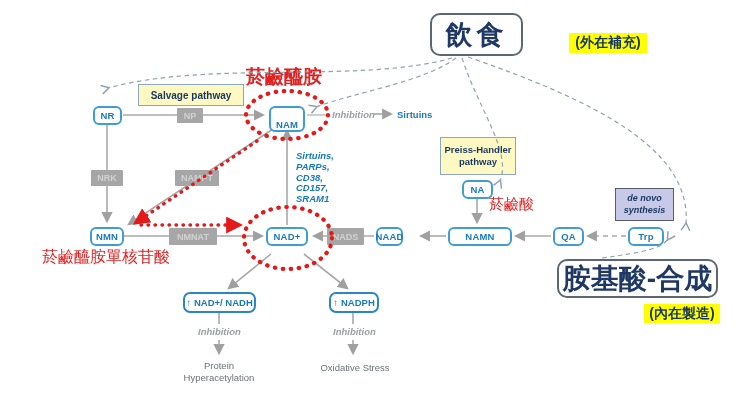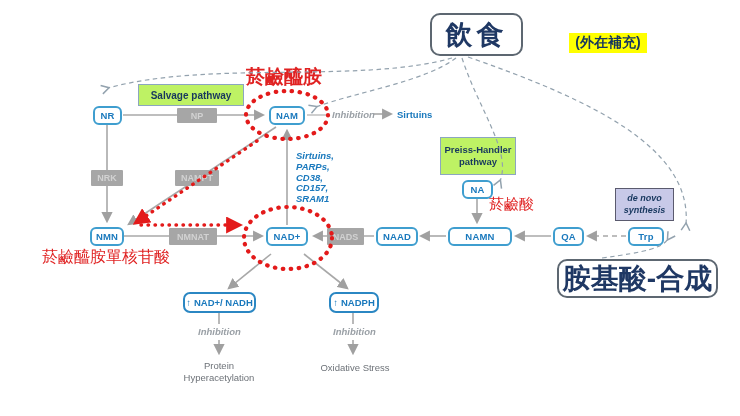--- a/index.html
+++ b/index.html
@@ -17,21 +17,21 @@
     font-weight:bold;font-size:9.5px;display:flex;align-items:center;justify-content:center;
     box-sizing:border-box;letter-spacing:.2px;
   }
   
   .enz{
     background:#a6a6a6;color:#d2d2d2;font-weight:bold;font-size:9px;
     display:flex;align-items:center;justify-content:center;box-sizing:border-box;border-radius:1px;
   }
   
   .panel{
-    background:#bef264;border:1px solid #8ca6c0;color:#17375e;font-weight:bold;
+    background:#fef9c3;border:1px solid #8ca6c0;color:#17375e;font-weight:bold;
     display:flex;flex-direction:column;align-items:center;justify-content:center;
     box-sizing:border-box;text-align:center;
   }
   .panel.denovo{background:#c8c9e8;border:1px solid #5a5a6e;font-style:italic;}
   
   .outcome{
     border:2px solid #2b87c3;border-radius:7px;background:#ffffff;color:#1a79bd;
     font-weight:bold;font-size:9.5px;display:flex;align-items:center;justify-content:center;
     gap:3px;box-sizing:border-box;
   }
@@ -89,46 +89,46 @@
     <span>pathway</span>
   </div>
   <div class="abs panel denovo" style="left:615px;top:188px;width:59px;height:33px;font-size:9px;line-height:1.3;">
     <span>de novo</span>
     <span>synthesis</span>
   </div>
 
   <div class="abs met" style="left:93px;top:106px;width:29px;height:19px;">
       <span>NR</span>
     </div>
-  <div class="abs met" style="left:269px;top:106px;width:36px;height:19px;">
+  <div class="abs met" style="left:269px;top:106px;width:36px;height:26px;align-items:flex-end;">
       <span>NAM</span>
     </div>
   <div class="abs met" style="left:90px;top:227px;width:34px;height:19px;">
       <span>NMN</span>
     </div>
   <div class="abs met" style="left:266px;top:227px;width:42px;height:19px;">
       <span>NAD+</span>
     </div>
-  <div class="abs met" style="left:376px;top:227px;width:42px;height:19px;">
+  <div class="abs met" style="left:376px;top:227px;width:27px;height:19px;">
       <span>NAAD</span>
     </div>
   <div class="abs met" style="left:448px;top:227px;width:64px;height:19px;">
       <span>NAMN</span>
     </div>
   <div class="abs met" style="left:462px;top:180px;width:31px;height:19px;">
       <span>NA</span>
     </div>
   <div class="abs met" style="left:553px;top:227px;width:31px;height:19px;">
       <span>QA</span>
     </div>
   <div class="abs met" style="left:628px;top:227px;width:36px;height:19px;">
       <span>Trp</span>
     </div>
 
-  <div class="abs enz" style="left:177px;top:108px;width:40px;height:15px;">
+  <div class="abs enz" style="left:177px;top:108px;width:26px;height:15px;">
       <span>NP</span>
     </div>
   <div class="abs enz" style="left:91px;top:170px;width:32px;height:16px;">
       <span>NRK</span>
     </div>
   <div class="abs enz" style="left:175px;top:170px;width:44px;height:16px;">
       <span>NAMPT</span>
     </div>
   <div class="abs enz" style="left:169px;top:228px;width:48px;height:17px;">
       <span>NMNAT</span>
@@ -139,20 +139,23 @@
 
   <div class="abs big-box" style="left:430px;top:13px;width:93px;height:43px;font-size:27px;font-weight:bold;letter-spacing:4px;">
     <span>飲食</span>
   </div>
   <div class="abs hl" style="left:529px;top:33px;width:78px;height:20px;font-size:14px;margin-left:40px;">
     <span>(外在補充)</span>
   </div>
 
   <div class="abs big-box" style="left:557px;top:259px;width:161px;height:39px;font-size:28px;font-weight:bold;">
     <span>胺基酸-合成</span>
+  </div>
+  <div class="abs hl" style="left:644px;top:304px;width:76px;height:19px;font-size:14px;">
+    <span>(內在製造)</span>
   </div>
 
   <div class="abs redtxt" style="left:246px;top:64px;font-size:19px;font-weight:bold;">菸鹼醯胺</div>
   <div class="abs redtxt" style="left:42px;top:247px;font-size:16px;">菸鹼醯胺單核苷酸</div>
   <div class="abs redtxt" style="left:489px;top:195px;font-size:15px;">菸鹼酸</div>
 
   <div class="abs bluelbl" style="left:296px;top:151px;font-size:9.5px;line-height:10.8px;">
     <div>Sirtuins,</div>
     <div>PARPs,</div>
     <div>CD38,</div>

